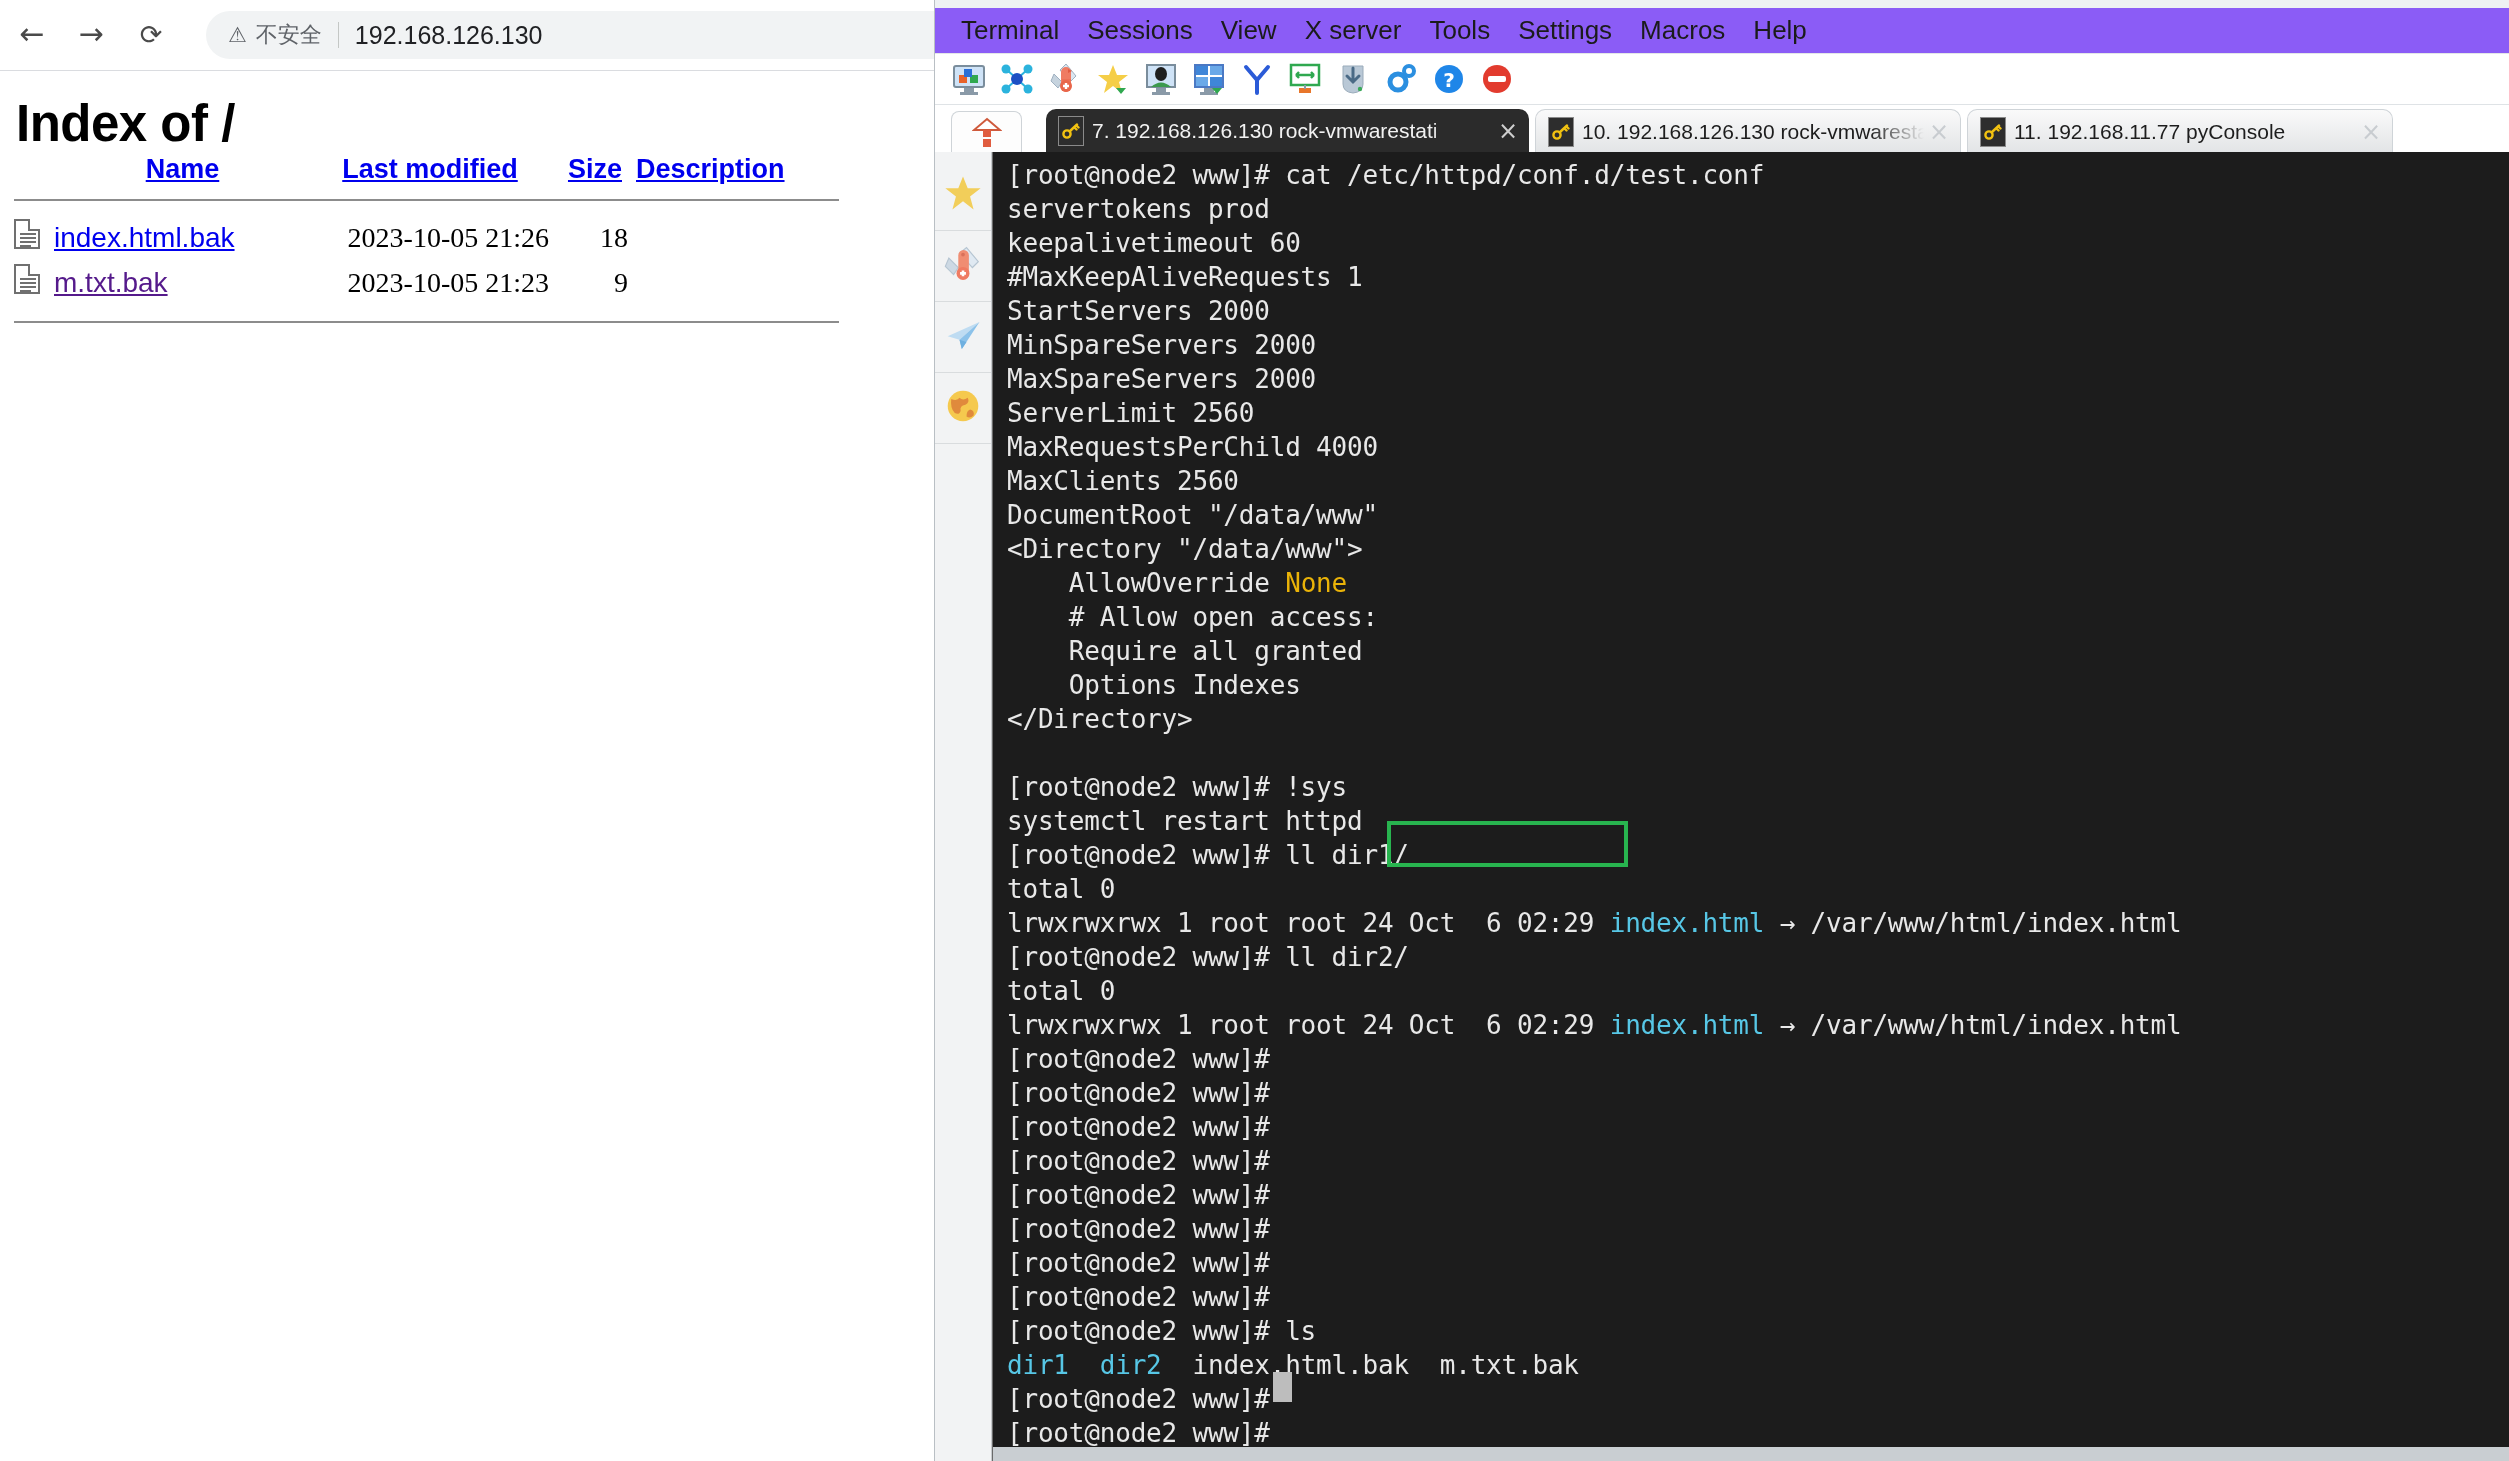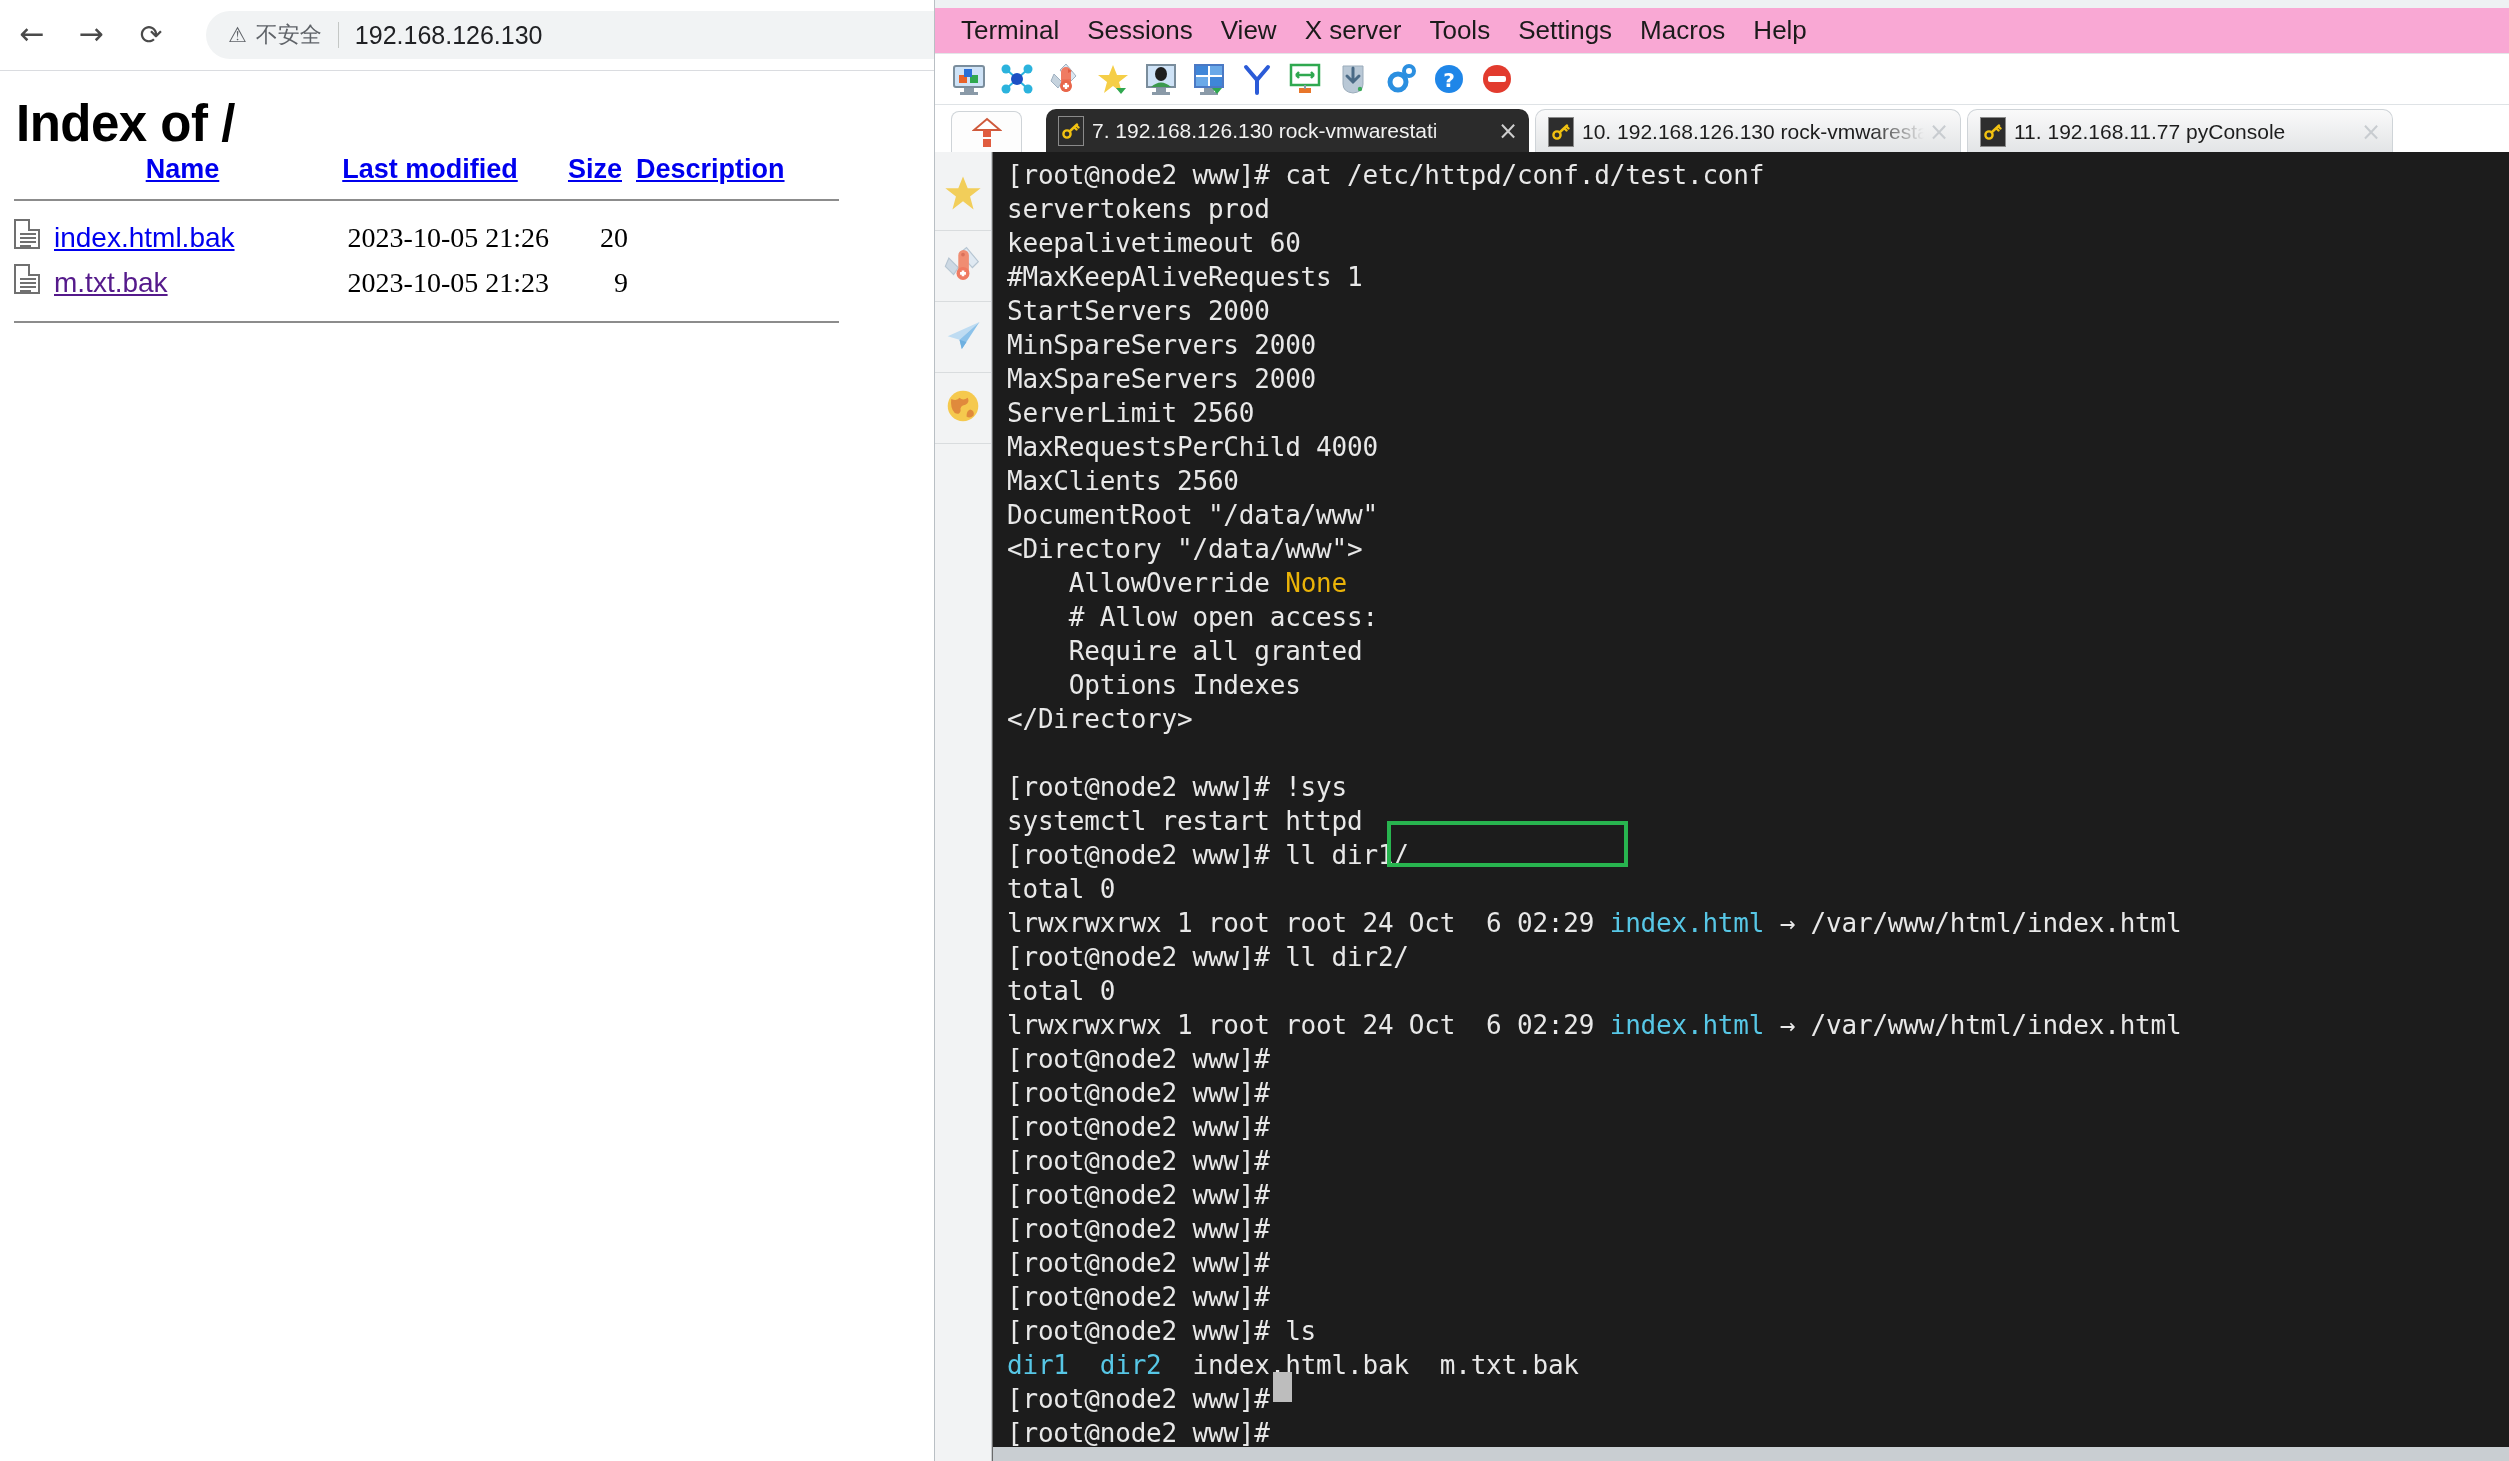--- a/index.html
+++ b/index.html
@@ -173,21 +173,21 @@
     position: absolute;
     left: 934px; top: 0;
     width: 1576px; height: 1461px;
     background: #f4f6f7;
     border-left: 1px solid #b9bfc4;
   }
   #moba-topstrip { height: 8px; background: #eef1f3; }
 
   #menubar {
     height: 46px;
-    background: #f9a8d4;
+    background: #8b5cf6;
     display: flex; align-items: center;
     padding-left: 12px;
     border-bottom: 1px solid #e3e6e8;
   }
   .menu-item {
     font-size: 26px;
     color: #1b1b1b;
     padding: 0 14px;
     cursor: default;
     white-space: nowrap;
@@ -396,21 +396,21 @@
           <tr class="file-row">
             <td>
               <span class="doc-icon">
                 <i class="ln"></i><i class="ln"></i><i class="ln"></i><i class="ln"></i>
               </span>
             </td>
             <td class="c-name">
               <a href="#" class="link-unvisited">index.html.bak</a>
             </td>
             <td class="c-mod">2023-10-05 21:26</td>
-            <td class="c-size">20</td>
+            <td class="c-size">18</td>
             <td class="c-desc"></td>
           </tr>
           <tr class="file-row">
             <td>
               <span class="doc-icon">
                 <i class="ln"></i><i class="ln"></i><i class="ln"></i><i class="ln"></i>
               </span>
             </td>
             <td class="c-name">
               <a href="#" class="link-visited">m.txt.bak</a>

